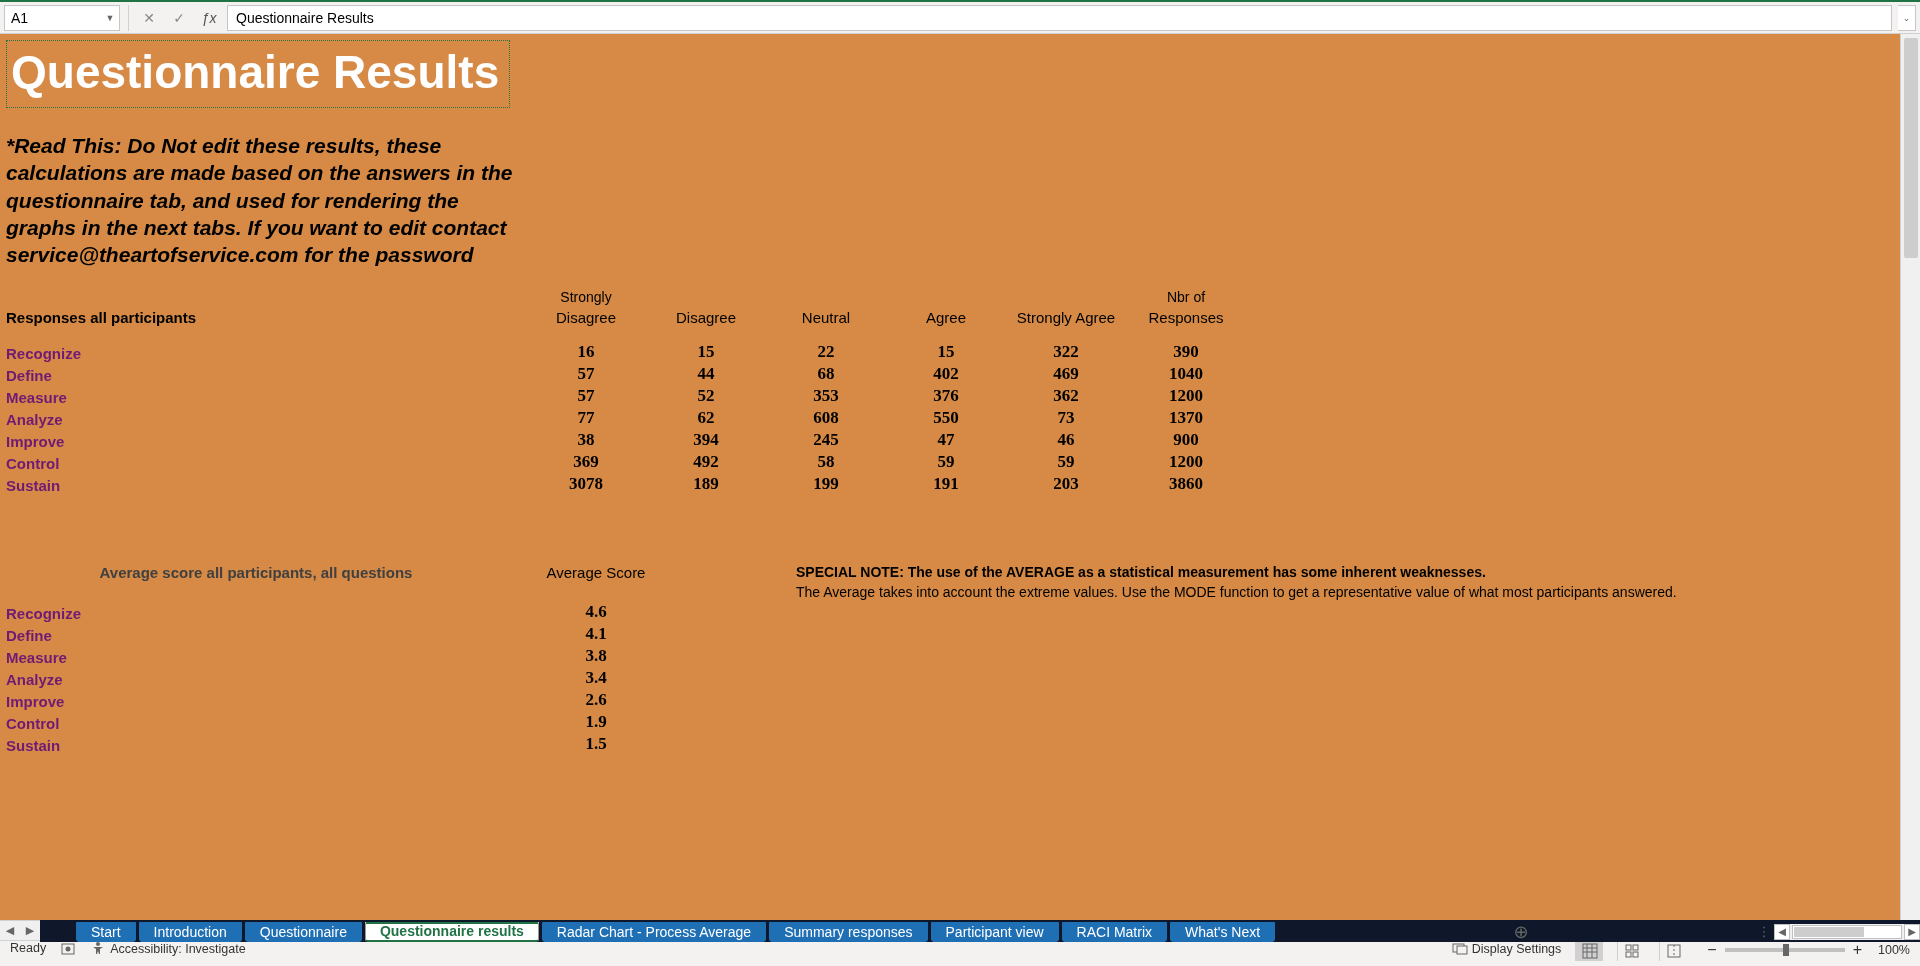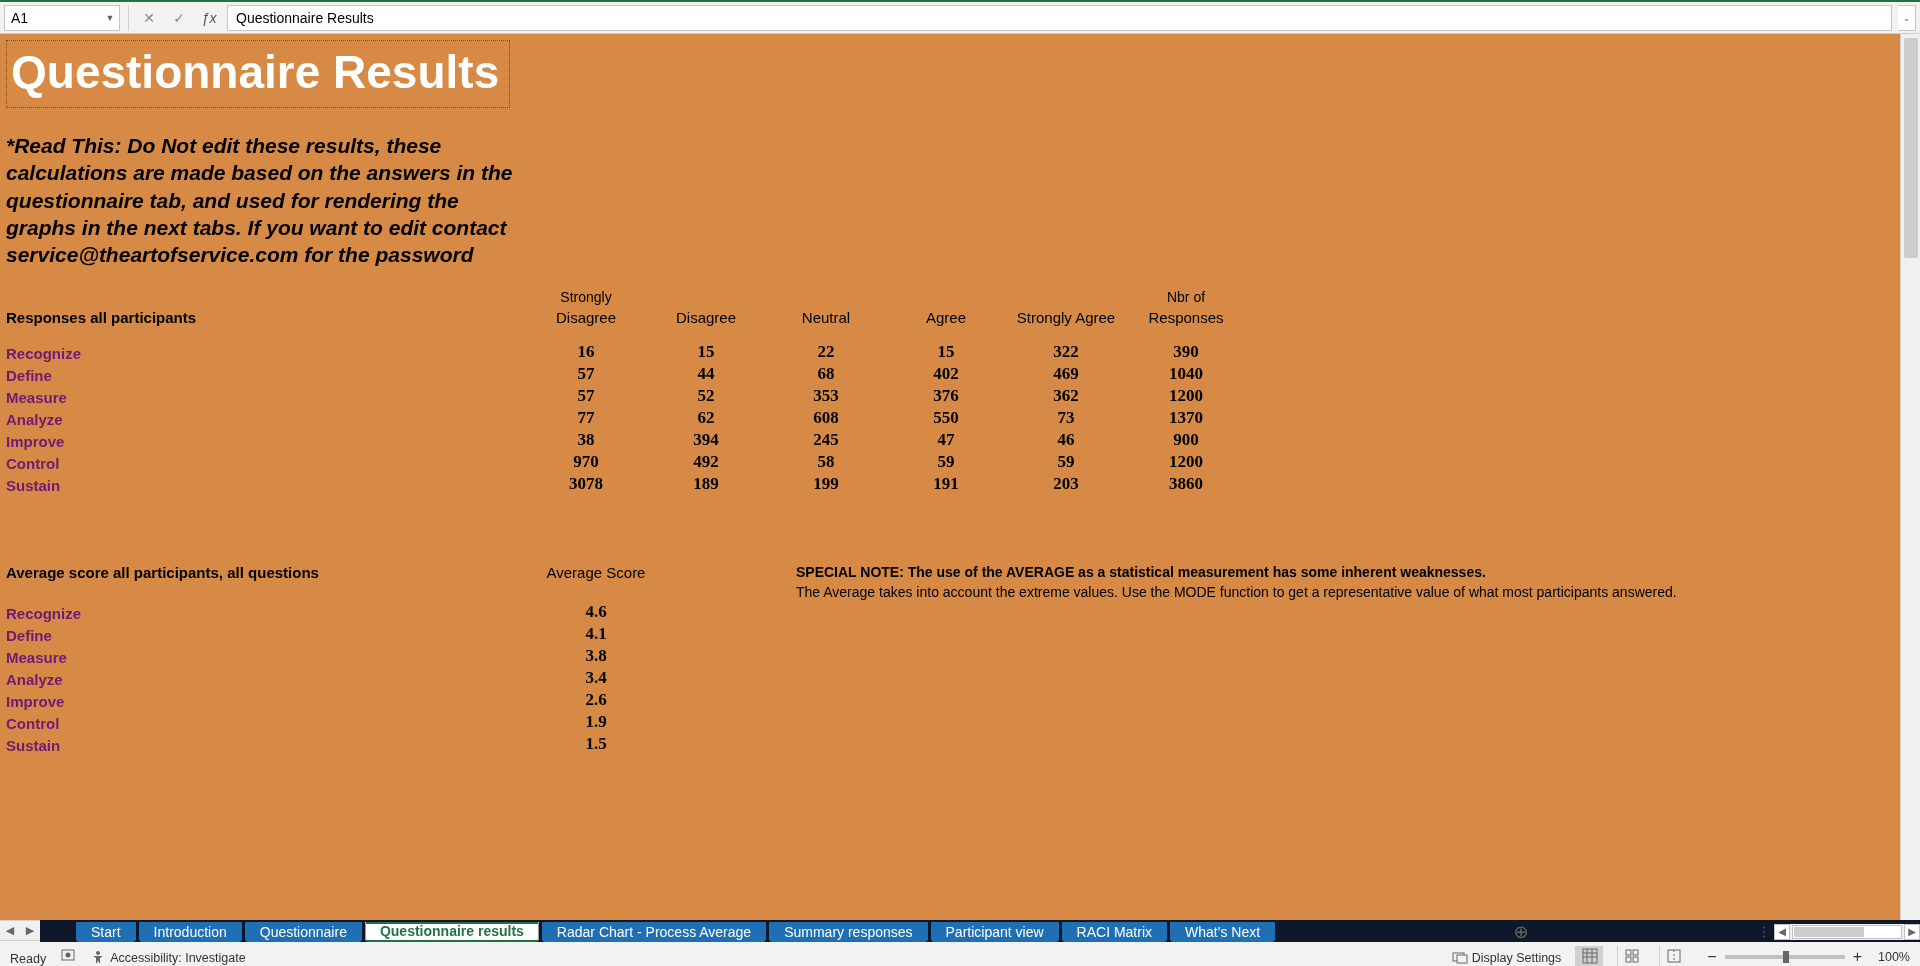--- a/index.html
+++ b/index.html
@@ -51,21 +51,21 @@
   .tab.active { background:#fff; color:#217346; font-weight:bold; border-top:1px solid #fff; border-bottom:2px solid #217346;}
   .tab.active::before { content:""; position:absolute; left:0; right:0; top:-1px; height:2px; background:#217346;}
   .newtab { width:26px; height:20px; display:flex; align-items:center; justify-content:center; color:#666; font-size:18px; cursor:pointer;}
   .tabs-right { margin-left:auto; display:flex; align-items:center; height:20px;}
   .hscroll-right { display:flex; align-items:center; background:#f0f0f0;}
   .hscroll-right .track { width:110px; height:14px; background:#fff; border:1px solid #c0c0c0; position:relative; margin:0 2px;}
   .hscroll-right .track .th { position:absolute; left:1px; top:1px; width:70px; height:10px; background:#cdcdcd;}
   .hscroll-right .arrow { width:16px; height:16px; display:flex; align-items:center; justify-content:center; border:1px solid #c0c0c0; background:#fff; color:#666; font-size:10px; cursor:pointer;}
 
   
-  .status-bar { height:26px; background:#f3f2f1; border-top:1px solid #d0d0d0; display:flex; align-items:flex-end; font-size:12.5px; color:#333; padding:0 10px; gap:14px;}
+  .status-bar { height:26px; background:#f3f2f1; border-top:1px solid #d0d0d0; display:flex; align-items:flex-start; font-size:12.5px; color:#333; padding:0 10px; gap:14px;}
   .status-bar .spacer { flex:1; }
   .view-btn { width:28px; height:20px; display:flex; align-items:center; justify-content:center; color:#666; cursor:pointer; border-left:1px solid #d0d0d0;}
   .view-btn.active { background:#d0d0d0;}
   .zoom-ctrl { display:flex; align-items:center; gap:8px; margin-left:6px;}
   .zoom-line { width:120px; height:4px; background:#c0c0c0; position:relative;}
   .zoom-line .knob { position:absolute; left:58px; top:-4px; width:6px; height:12px; background:#666;}
 
   svg.icon { width:16px; height:16px; }
 </style>
 </head>
@@ -155,21 +155,21 @@
             <div class="rowlabel">Improve</div>
             <div class="cellv">38</div>
             <div class="cellv">394</div>
             <div class="cellv">245</div>
             <div class="cellv">47</div>
             <div class="cellv">46</div>
             <div class="cellv">900</div>
           </div>
           <div class="tbl-row">
             <div class="rowlabel">Control</div>
-            <div class="cellv">970</div>
+            <div class="cellv">369</div>
             <div class="cellv">492</div>
             <div class="cellv">58</div>
             <div class="cellv">59</div>
             <div class="cellv">59</div>
             <div class="cellv">1200</div>
           </div>
           <div class="tbl-row">
             <div class="rowlabel">Sustain</div>
             <div class="cellv">3078</div>
             <div class="cellv">189</div>
@@ -178,21 +178,21 @@
             <div class="cellv">203</div>
             <div class="cellv">3860</div>
           </div>
         </div>
     </div>
 
     
     <div style="height:60px;"></div>
     <div class="tbl">
       <div class="tbl-row" style="height:26px; align-items:flex-start;">
-        <div class="rowlabel section-h" style="color:#000000;width:500px;">Average score all participants, all questions</div>
+        <div class="rowlabel section-h" style="color:#404040;width:500px;text-align:center;">Average score all participants, all questions</div>
         <div class="avgcol" style="font-size:15px;color:#000;">Average Score</div>
         <div class="special-note">
           <div class="bold">SPECIAL NOTE: The use of the AVERAGE as a statistical measurement has some inherent weaknesses.</div>
           <div style="margin-top:4px;">The Average takes into account the extreme values. Use the MODE function to get a representative value of what most participants answered.</div>
         </div>
       </div>
       <div style="height:10px;"></div>
       <div id="avg-rows">
           <div class="tbl-row">
             <div class="rowlabel" style="width: 500px;">Recognize</div>

